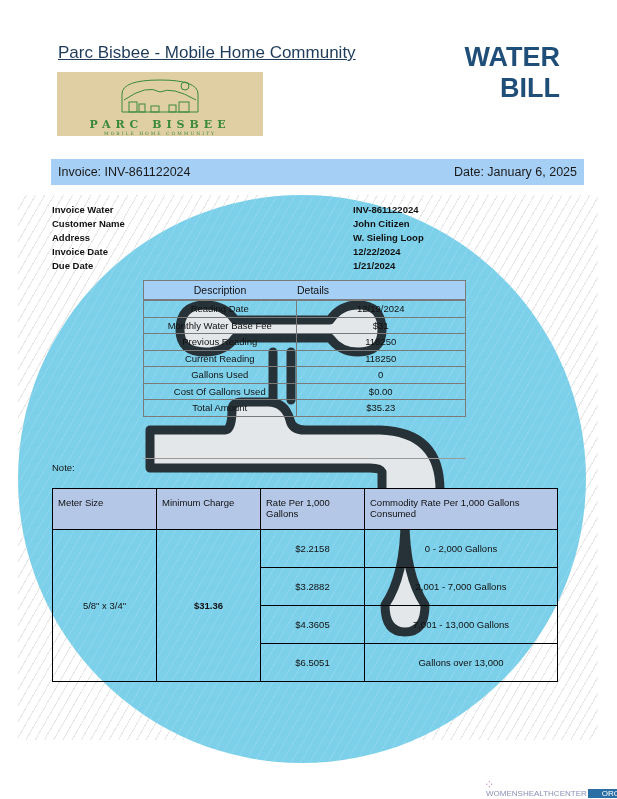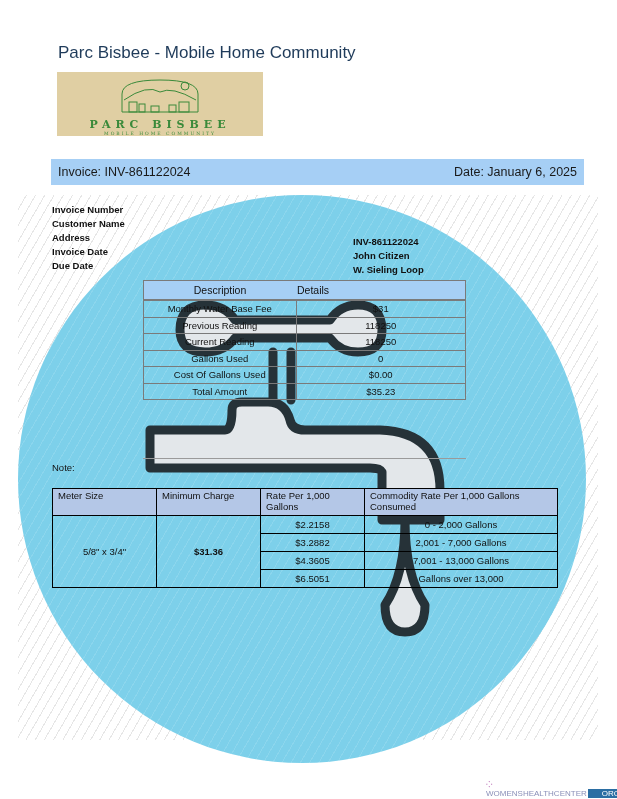--- a/index.html
+++ b/index.html
@@ -13,47 +13,47 @@
     z-index: 0;
   }
   .bg-circle {
     position: absolute; left: 18px; top: 195px; width: 568px; height: 568px; border-radius: 50%;
     background: repeating-linear-gradient(-60deg, #7dd0ea 0px, #7dd0ea 7px, #8cd6ed 7px, #8cd6ed 8px);
     z-index: 1;
   }
   .faucet { position: absolute; left: 0; top: 0; z-index: 2; }
   .layer { position: absolute; z-index: 3; }
 
-  .company-name { left: 58px; top: 43px; font-size: 17px; color: #1f3b5a; }
+  .company-name { left: 58px; top: 43px; font-size: 17px; color: #1f3b5a; text-decoration: underline; }
   .logo { left: 57px; top: 72px; width: 206px; height: 64px; background: #e0cfa3; }
   .logo-text { position: absolute; left: 0; width: 100%; text-align: center; color: #3a8a3a; font-family: "DejaVu Serif", serif; }
   .logo-title { top: 46px; font-size: 11px; letter-spacing: 5px; font-weight: bold; }
   .logo-sub { top: 59px; font-size: 4.5px; letter-spacing: 2px; }
   .doc-title { left: 430px; top: 42px; width: 130px; text-align: right; font-size: 27px; font-weight: bold; color: #1f4e79; line-height: 31px; }
 
   .band { left: 51px; top: 159px; width: 533px; height: 26px; background: #a6cff5; font-size: 12.5px; color: #1a1a1a; }
   .band-left { position: absolute; left: 7px; top: 6px; }
   .band-right { position: absolute; right: 7px; top: 6px; margin-left: 37px; }
 
   .info { font-size: 9.5px; font-weight: bold; line-height: 14px; }
   .info-labels { left: 52px; top: 203px; }
-  .info-values { left: 353px; top: 203px; margin-top: 32px; }
+  .info-values { left: 353px; top: 203px; }
 
   table { border-collapse: collapse; }
   .desc-table { left: 143px; top: 280px; width: 323px; font-size: 9.5px; }
   .desc-table th { background: #a6cff5; font-weight: normal; font-size: 10.5px; height: 16px; border-bottom: 2px solid #7a7a7a; margin-left: 42px; }
   .desc-table td { border: 1px solid #7a7a7a; height: 15.5px; text-align: center; padding: 0; }
   .desc-table { border: 1px solid #7a7a7a; }
 
   .note-line { left: 143px; top: 458px; width: 323px; height: 1px; background: #9a9a9a; }
   .note { left: 52px; top: 462px; font-size: 9.5px; }
 
   .rate-table { left: 52px; top: 488px; width: 506px; font-size: 9.5px; }
-  .rate-table th { background: #b4c7e7; font-weight: normal; text-align: left; vertical-align: top; padding: 1px 5px; border: 1px solid #000; height: 24px; }
-  .rate-table td { border: 1px solid #000; text-align: center; height: 15px; padding: 1px; }
+  .rate-table th { background: #b4c7e7; font-weight: normal; text-align: left; vertical-align: top; padding: 8px 5px; border: 1px solid #000; height: 24px; }
+  .rate-table td { border: 1px solid #000; text-align: center; height: 15px; padding: 11px; }
   .rate-table td.bold { font-weight: bold; }
 
   .footer { left: 486px; top: 778px; font-size: 8px; color: #8a8fb8; }
   .footer .org { background: #2b6ea3; color: #fff; padding: 0 14px; margin-left: 1px; }
   .dots { color: #a03a9a; font-size: 8px; }
 </style>
 </head>
 <body>
 
 <div class="bg-stripes"></div>
@@ -83,29 +83,31 @@
         <rect x="112" y="33" width="7" height="7"></rect>
       <rect x="122" y="30" width="10" height="10"></rect>
       <line x1="65" y1="40" x2="141" y2="40"></line>
     </g>
   </svg>
   <div class="logo-text logo-title">PARC BISBEE</div>
   <div class="logo-text logo-sub">MOBILE HOME COMMUNITY</div>
 </div>
 
 <div class="layer doc-title">
+  <div>WATER</div>
+  <div>BILL</div>
 </div>
 
 <div class="layer band">
   <span class="band-left">Invoice:  INV-861122024</span>
   <span class="band-right">Date: January 6, 2025</span>
 </div>
 
 <div class="layer info info-labels">
-  <div>Invoice Number</div>
+  <div>Invoice Water</div>
   <div>Customer Name</div>
   <div>Address</div>
   <div>Invoice Date</div>
   <div>Due Date</div>
 </div>
 <div class="layer info info-values">
   <div>INV-861122024</div>
   <div>John Citizen</div>
   <div>W. Sieling Loop</div>
   <div>12/22/2024</div>
@@ -113,20 +115,24 @@
 </div>
 
 <table class="layer desc-table">
   <thead>
     <tr>
       <th style="width:150px">Description</th>
       <th style="text-align:left">Details</th>
     </tr>
   </thead>
   <tbody>
+    <tr>
+        <td>Reading Date</td>
+        <td>12/19/2024</td>
+      </tr>
     <tr>
         <td>Monthly Water Base Fee</td>
         <td>$31</td>
       </tr>
     <tr>
         <td>Previous Reading</td>
         <td>118250</td>
       </tr>
     <tr>
         <td>Current Reading</td>

